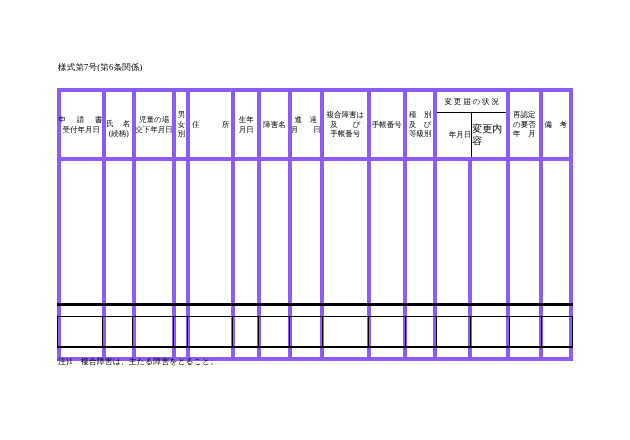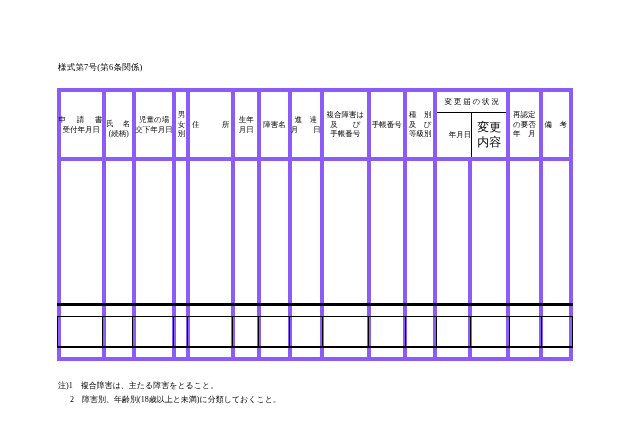--- a/index.html
+++ b/index.html
@@ -116,21 +116,20 @@
   }
 
   
   .notes {
     position: absolute;
     left: 58px;
     top: 355px;
     width: 520px;
     font-size: 8px;
     line-height: 1.75;
-    margin-top: 24px;
   }
   .note-line {
     white-space: nowrap;
   }
   .note-indent {
     padding-left: 12px;
   }
 </style>
 </head>
 <body>
@@ -231,21 +230,21 @@
             <tbody>
                 <tr>
               <td colspan="2" style="border:none;border-bottom:1px solid #000;height:20px;text-align:center;font-size:7.5px;">
                 <span>変 更 届 の 状 況</span>
               </td>
             </tr>
             <tr>
               <td style="border:none;border-right:1px solid #000;width:34px;text-align:right;font-size:7.5px;">
                 <span>年月日</span>
               </td>
-              <td style="border:none;text-align:center;font-size:12px;">
+              <td style="border:none;text-align:left;font-size:10px;">
                 <span>変更内容</span>
               </td>
             </tr>
           </tbody>
             </table>
         </td>
         <td>
           <div class="hdr-lines">
             <span>再認定</span>
             <span>の要否</span>
@@ -318,16 +317,15 @@
         <td></td>
         <td></td>
       </tr>
     </tbody>
   </table>
 
   <div class="sec-rule"></div>
 
   <div class="notes">
     <div class="note-line">注)1　複合障害は、主たる障害をとること。</div>
-    <div class="note-line note-indent">2　障害別、年齢別(18歳以上と未満)に分類しておくこと。</div>
   </div>
 
 </div>
 
 </body></html>

